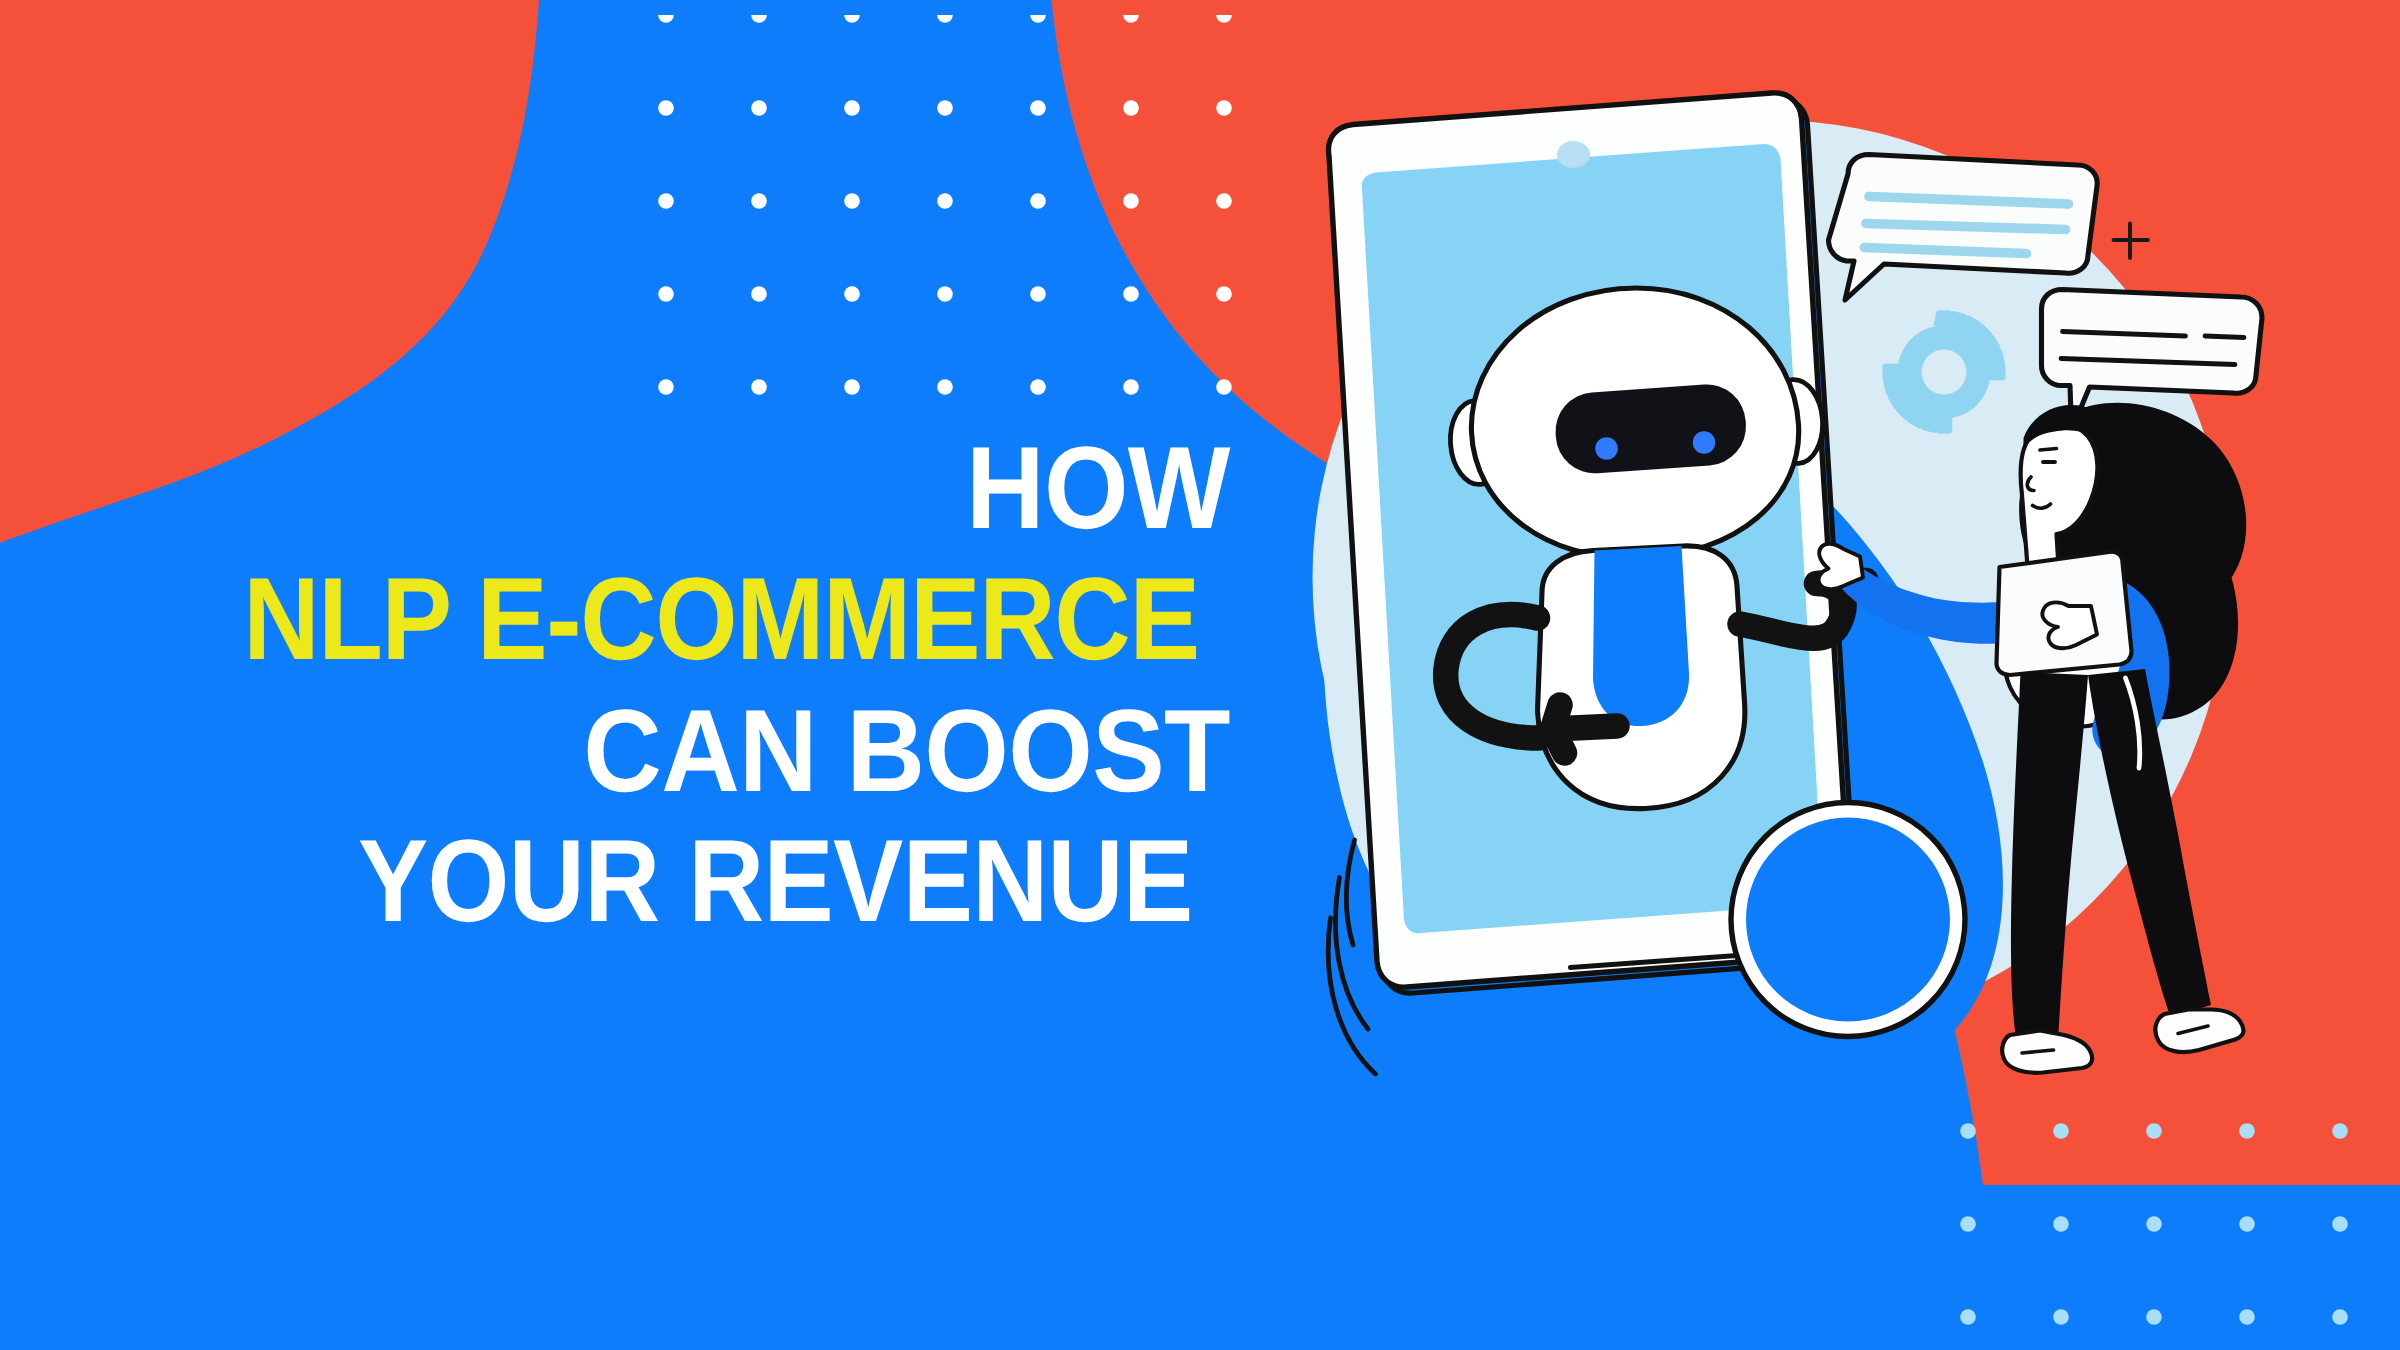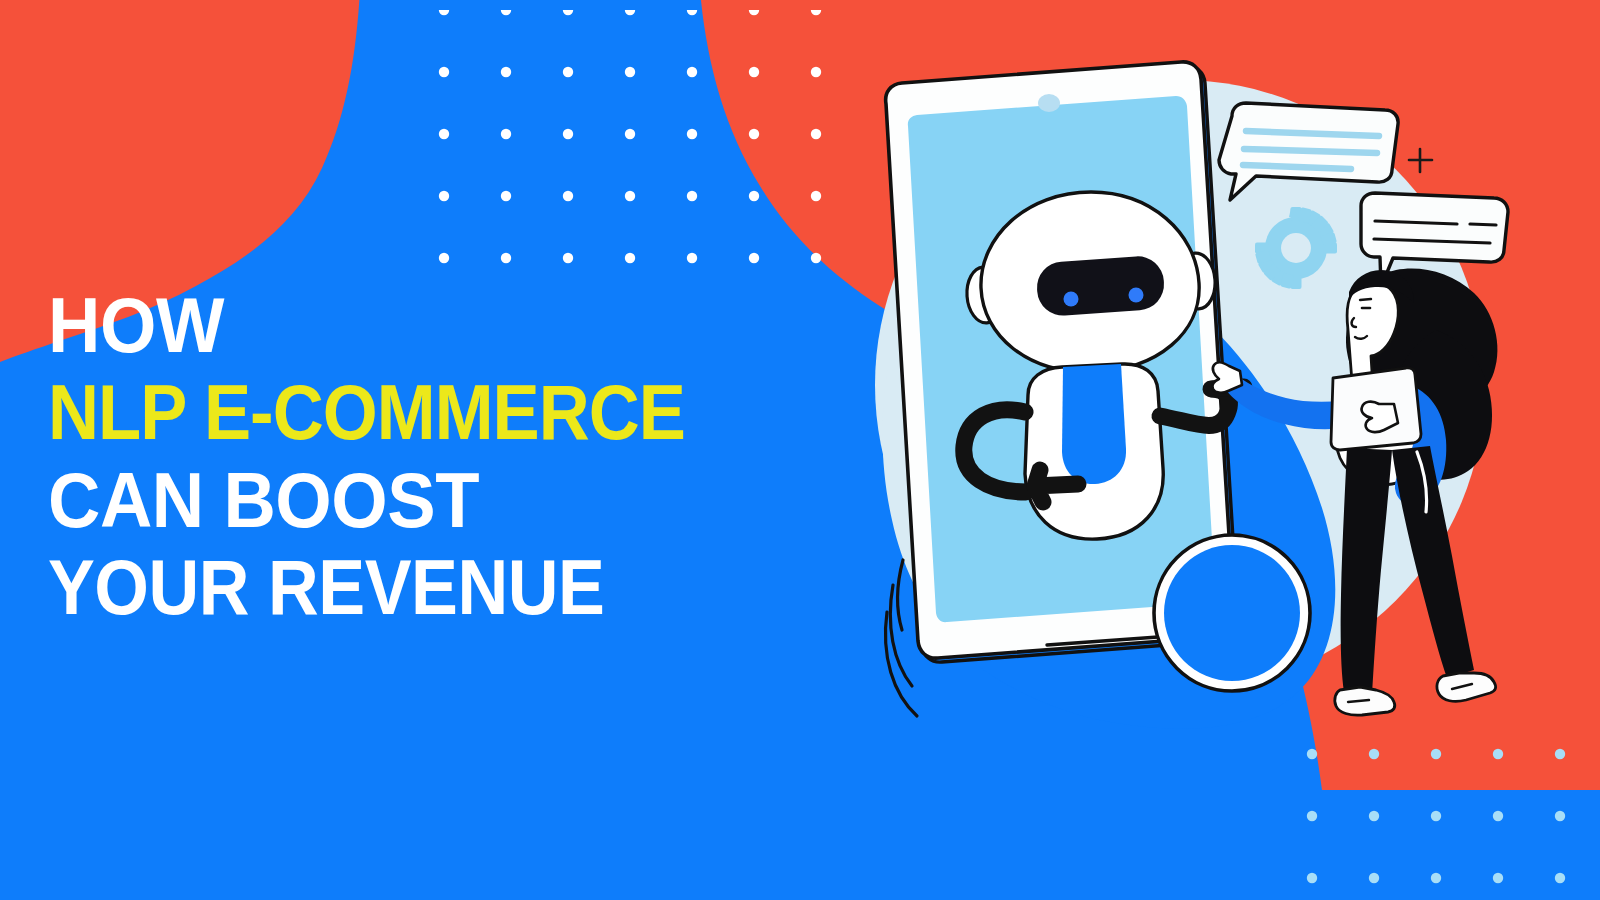--- a/index.html
+++ b/index.html
@@ -1,21 +1,21 @@
 <!DOCTYPE html>
 <html><head>
 <meta charset="utf-8">
 <style>
   html,body{margin:0;padding:0;}
   body{
     width:1600px;height:900px;overflow:hidden;
     font-family:"Liberation Sans","DejaVu Sans",sans-serif;
     background:#0E7DFB;
   }
-  #stage{position:relative;width:1600px;height:900px;overflow:hidden;background:#0E7DFB;}
+  #stage{position:relative;width:1600px;height:900px;overflow:hidden;background:#0E7DFB;text-align:right;}
   .layer{position:absolute;top:0;left:0;width:1600px;height:900px;}
   svg.layer{display:block;}
 
   
   #headline{
     position:absolute;left:48px;top:282px;width:830px;
     z-index:40;
     line-height:1.00;
     letter-spacing:-0.5px;
   }

